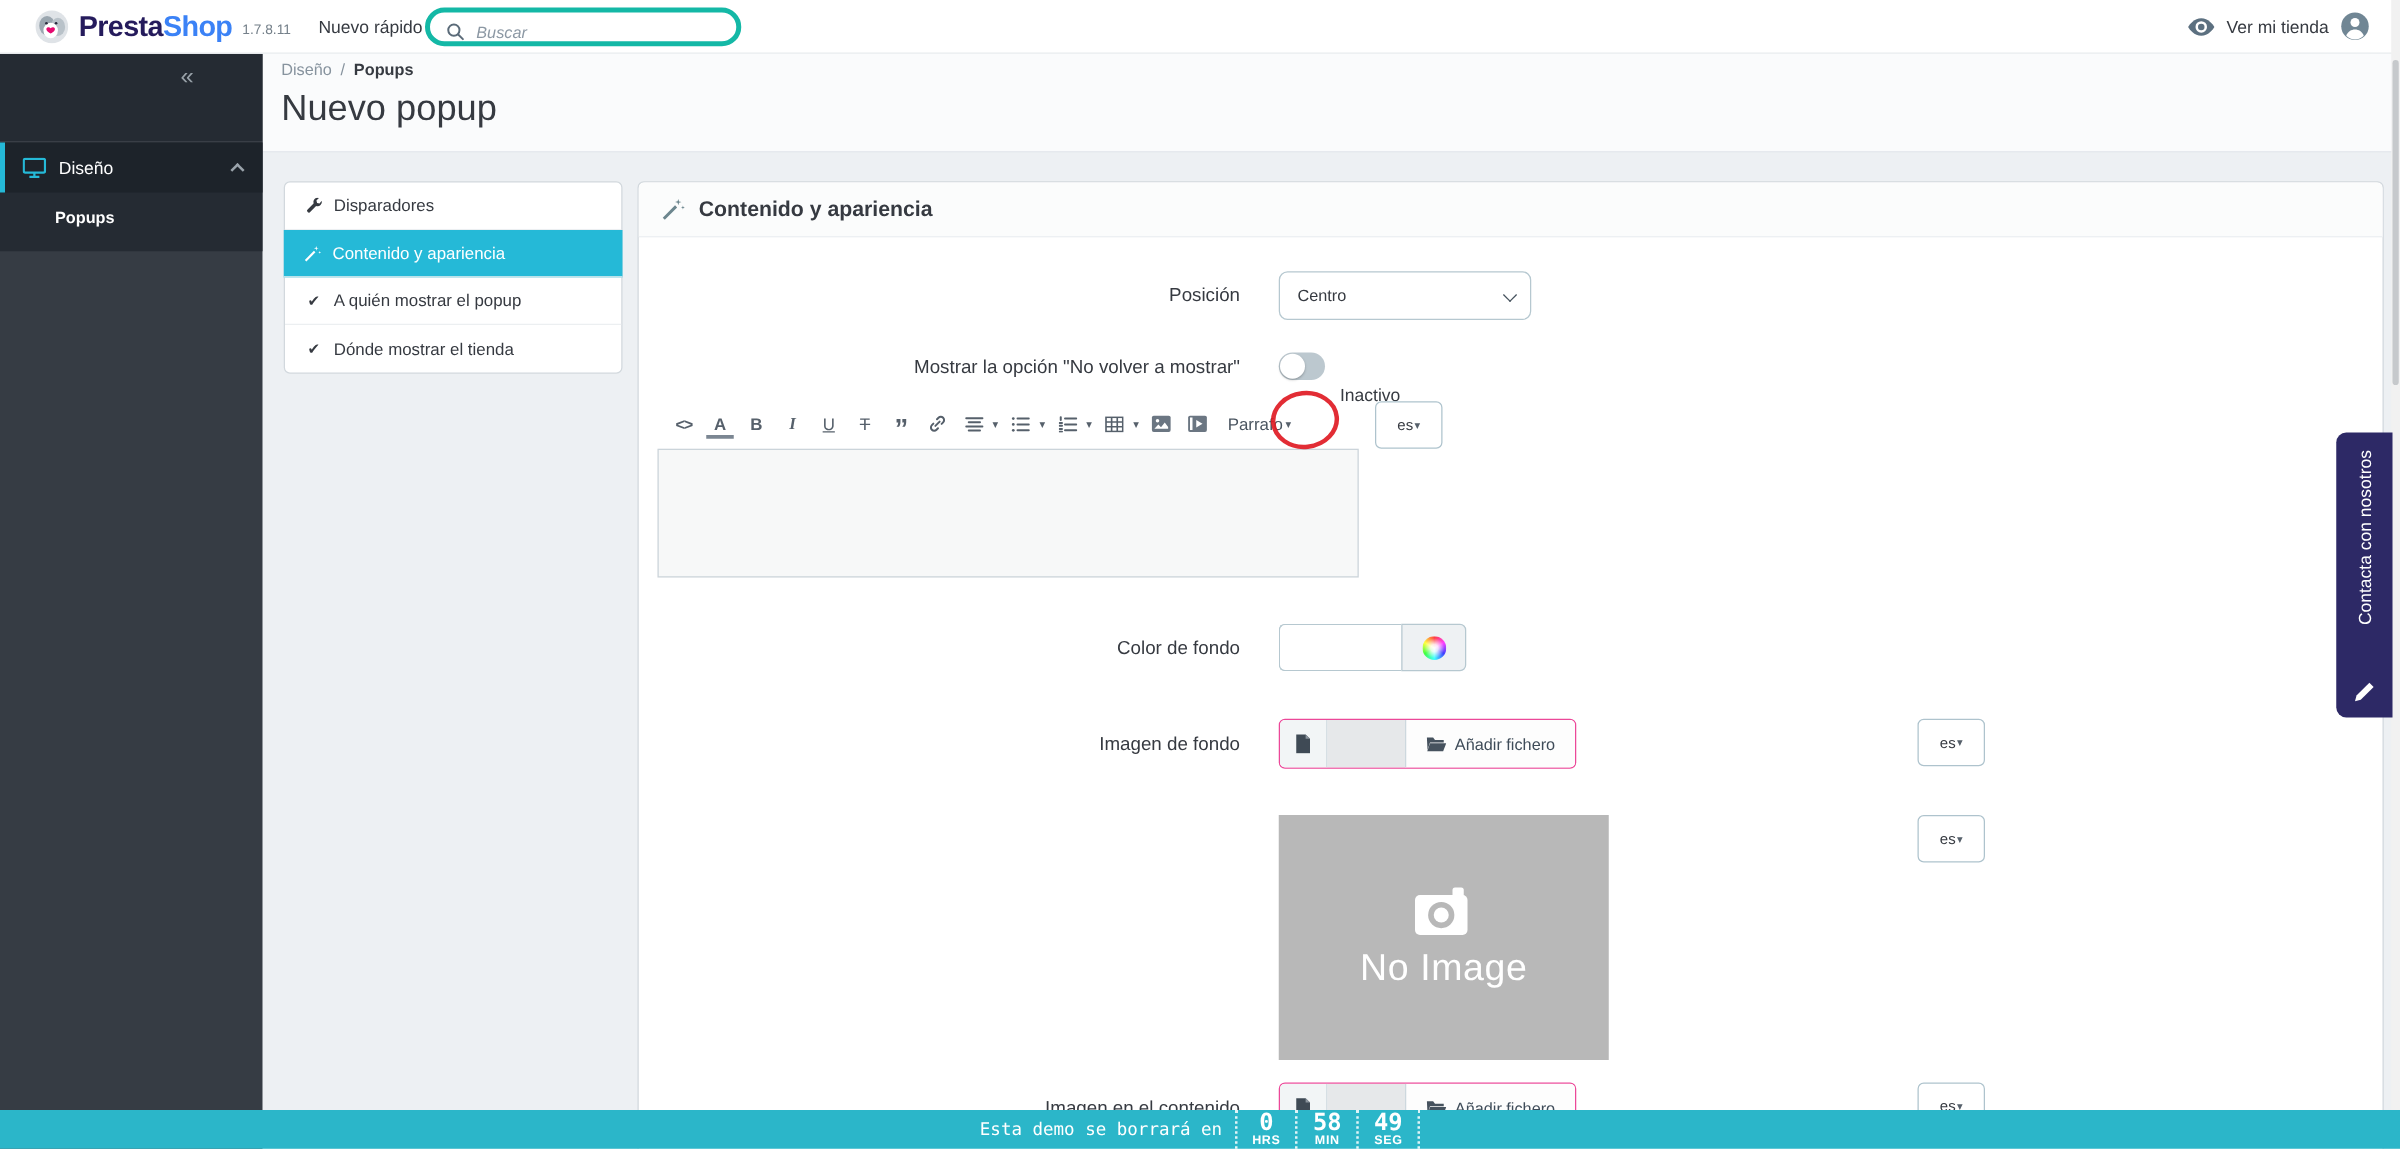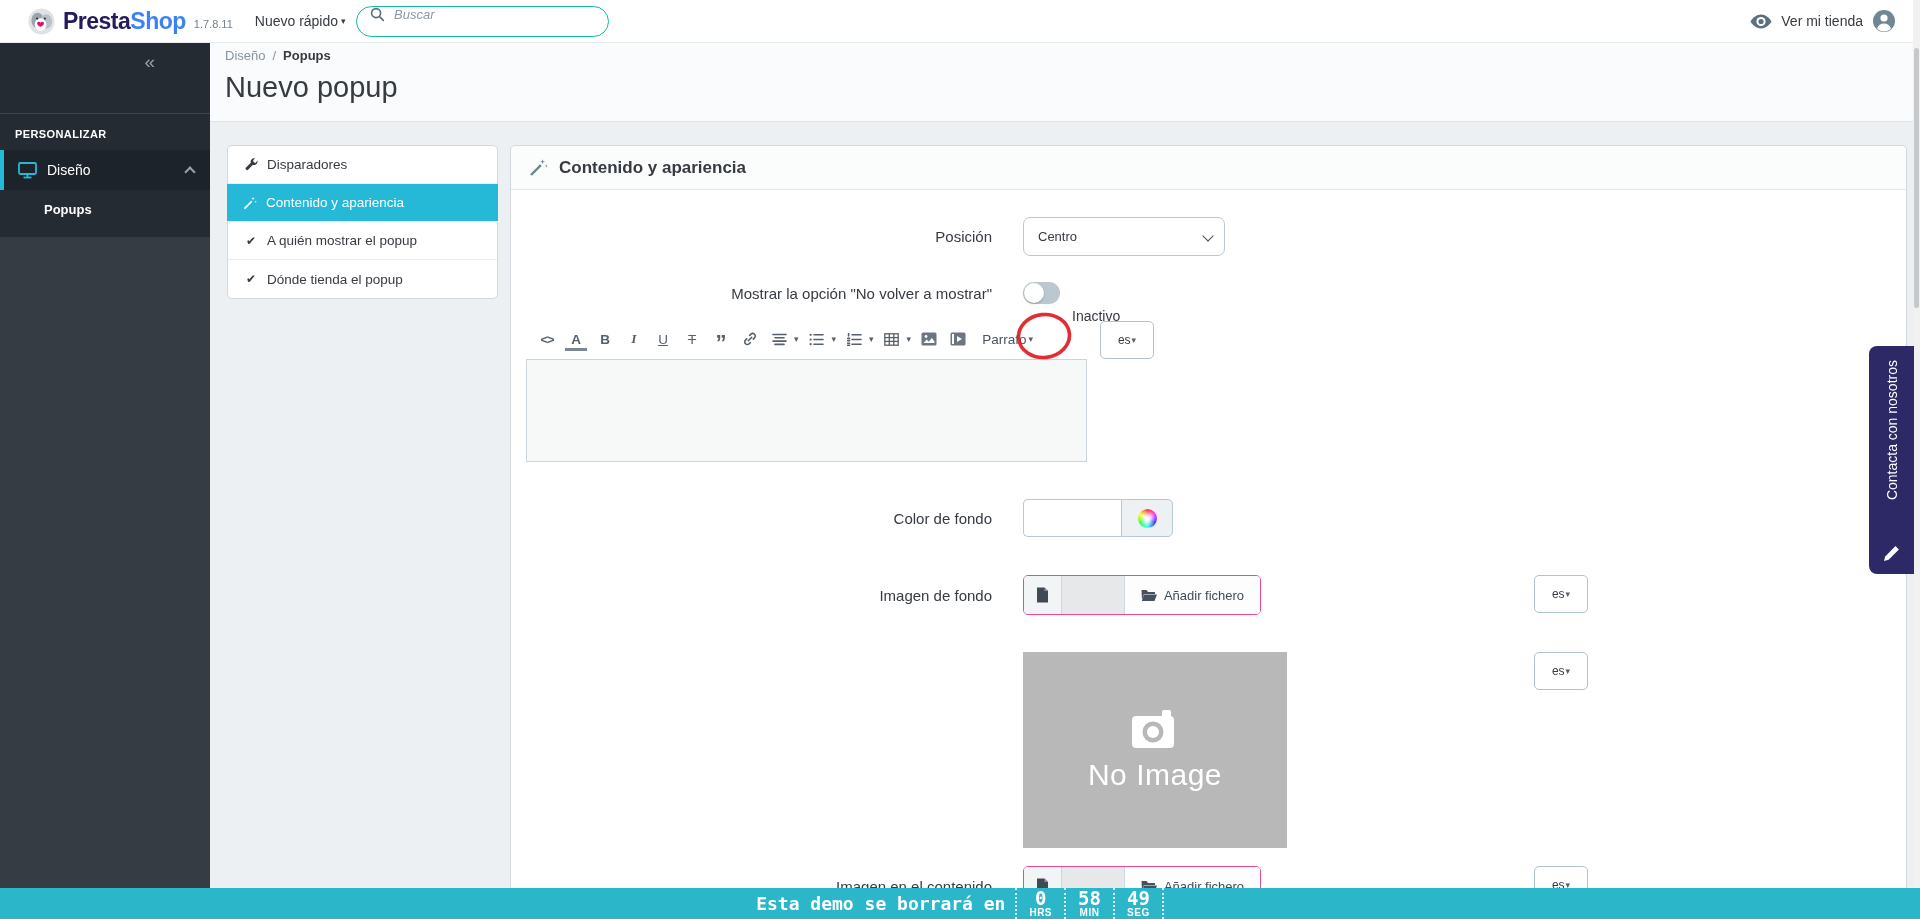--- a/index.html
+++ b/index.html
@@ -9,22 +9,22 @@
   
   .topbar { position:absolute; left:0; top:0; width:1920px; height:43px; background:#fff;
             border-bottom:1px solid #e7ebee; display:flex; align-items:center; z-index:30; }
   .brand { display:flex; align-items:center; margin-left:28px; }
   .brand-logo { width:27px; height:27px; margin-right:8px; }
   .brand-word { font-size:23px; font-weight:bold; letter-spacing:-0.5px; }
   .brand-presta { color:#251b5c; }
   .brand-shop { color:#3b82f6; }
   .brand-version { font-size:11px; color:#75808a; margin-left:8px; margin-top:6px; }
   .quick-access { margin-left:22px; font-size:14px; color:#363a41; cursor:pointer; display:flex; align-items:center; gap:6px; }
-  .search-box { position:absolute; left:356px; top:6px; width:253px; height:31px; border:1px solid #14b8a6;
-                border-radius:16px; display:flex; align-items:flex-start; padding-left:13px; background:#fff; }
+  .search-box { position:absolute; left:340px; top:6px; width:253px; height:31px; border:4px solid #14b8a6;
+                border-radius:16px; display:flex; align-items:flex-end; padding-left:13px; background:#fff; }
   .search-box input { border:none; outline:none; font-size:13px; font-style:italic; color:#363a41;
                       margin-left:9px; width:180px; background:transparent; font-family:"Liberation Sans",sans-serif; }
   .search-box input::placeholder { color:#8c98a4; font-style:italic; }
   .topbar-right { margin-left:auto; margin-right:24px; display:flex; align-items:center; gap:9px; }
   .view-shop-label { font-size:14px; color:#363a41; }
 
   
   .sidebar { position:absolute; left:0; top:43px; width:210px; height:876px; background:#363c44; z-index:20; }
   .sidebar-menu-block { background:#252b33; padding-bottom:14px; }
   .sidebar-top { height:70px; position:relative; }
@@ -136,21 +136,21 @@
   
   .contact-tab { position:absolute; left:1869px; top:346px; width:45px; height:228px; background:#2d2966;
                  border-radius:8px 0 0 8px; z-index:60; display:flex; flex-direction:column; align-items:center;
                  padding:14px 0 12px 0; cursor:pointer; }
   .contact-tab-label { writing-mode:vertical-rl; transform:rotate(180deg); color:#fff; font-size:14px; }
   .contact-tab svg { margin-top:auto; }
 
   
   .demo-bar { position:absolute; left:0; bottom:0; width:1920px; height:31px; background:#2bb6c9; z-index:50;
               display:flex; align-items:stretch; justify-content:center; color:#fff; }
-  .demo-text { font-family:"DejaVu Sans Mono",monospace; font-weight:bold; font-size:18px;
+  .demo-text { font-family:"DejaVu Sans Mono",monospace; font-weight:normal; font-size:14px;
                display:flex; align-items:center; margin-right:10px; }
   .demo-cell { border-left:2px dotted rgba(255,255,255,0.85); padding:1px 12px 0 12px; display:flex;
                flex-direction:column; align-items:center; justify-content:flex-start; }
   .demo-cell.last { border-right:2px dotted rgba(255,255,255,0.85); }
   .demo-value { font-family:"DejaVu Sans Mono",monospace; font-weight:bold; font-size:19px; line-height:0.95; }
   .demo-unit { font-size:10px; font-weight:bold; letter-spacing:0.5px; line-height:1; margin-top:1px; }
 
   
   .scrollbar-track { position:absolute; right:0; top:0; width:7px; height:888px; background:#f1f1f1; z-index:55; }
   .scrollbar-thumb { position:absolute; top:48px; left:1px; width:5px; height:260px; background:#c6c9cc; border-radius:3px; }
@@ -199,21 +199,20 @@
     </svg>
   </div>
 </header>
 
 <aside class="sidebar">
   <div class="sidebar-menu-block">
     <div class="sidebar-top">
       <span class="collapse-glyph">«</span>
     </div>
     <div class="sidebar-divider"></div>
-    <div class="sidebar-section">PERSONALIZAR</div>
     <div class="menu-item">
       <svg width="19" height="17" viewBox="0 0 19 17">
         <rect x="1" y="1" width="17" height="11" rx="1.2" fill="none" stroke="#25b9d7" stroke-width="1.8"></rect>
         <line x1="9.5" y1="12" x2="9.5" y2="15" stroke="#25b9d7" stroke-width="1.8"></line>
         <line x1="5.5" y1="15.5" x2="13.5" y2="15.5" stroke="#25b9d7" stroke-width="1.8"></line>
       </svg>
       <span class="menu-item-label">Diseño</span>
       <span class="menu-chevron"></span>
     </div>
     <div class="submenu-item">Popups</div>
@@ -248,21 +247,21 @@
             </svg>
         </span>
         <span>Contenido y apariencia</span>
       </div>
       <div class="form-nav-item">
         <span class="nav-ico">✔</span>
         <span>A quién mostrar el popup</span>
       </div>
       <div class="form-nav-item">
         <span class="nav-ico">✔</span>
-        <span>Dónde tienda el popup</span>
+        <span>Dónde mostrar el tienda</span>
       </div>
     </nav>
 
     <section class="panel card">
       <div class="panel-header">
         <svg width="19" height="19" viewBox="0 0 16 16">
             <path fill="#6c868e" d="M1 13.6 9.3 5.3l1.4 1.4L2.4 15zM11.5 1l.5 1.7L13.7 3l-1.7.5-.5 1.7-.5-1.7L9.3 3l1.7-.5zM14.6 5.4l.3 1 1 .3-1 .3-.3 1-.3-1-1-.3 1-.3z"></path>
           </svg>
         <span class="panel-title">Contenido y apariencia</span>
       </div>

